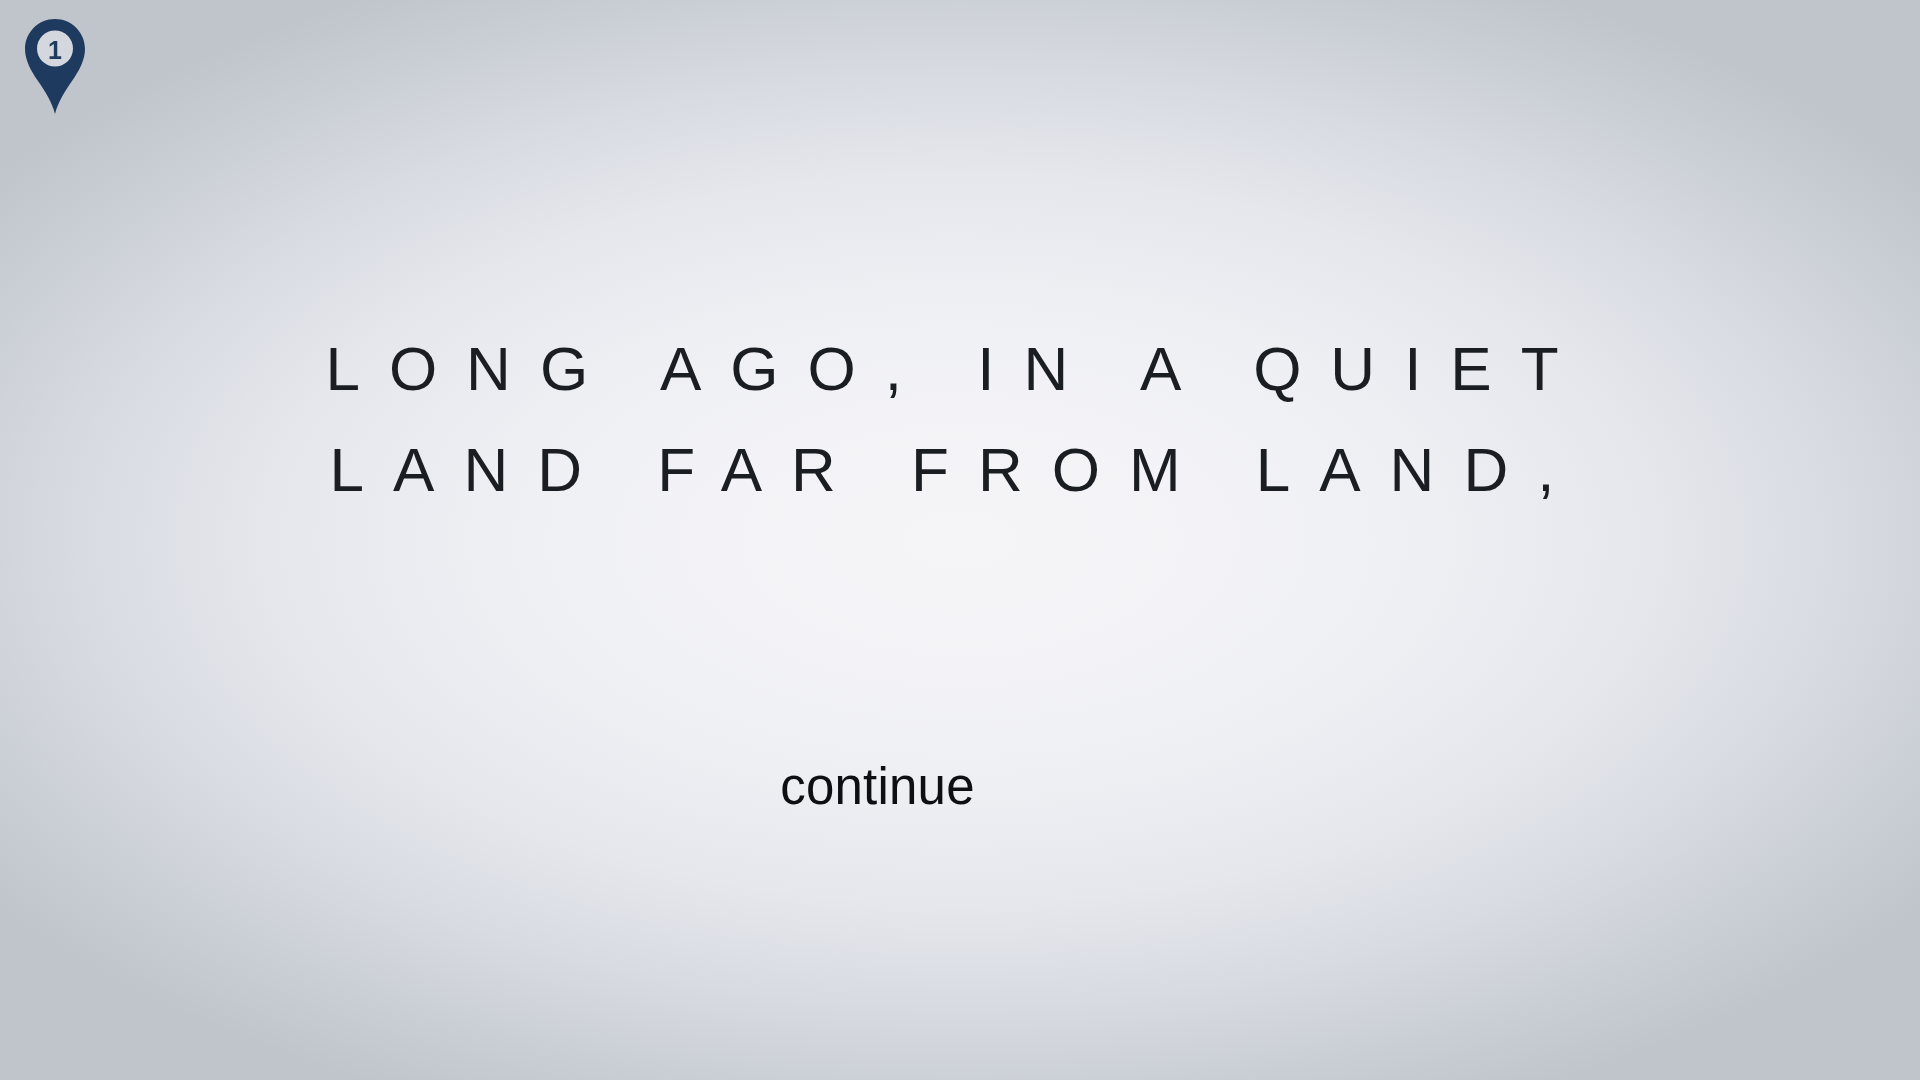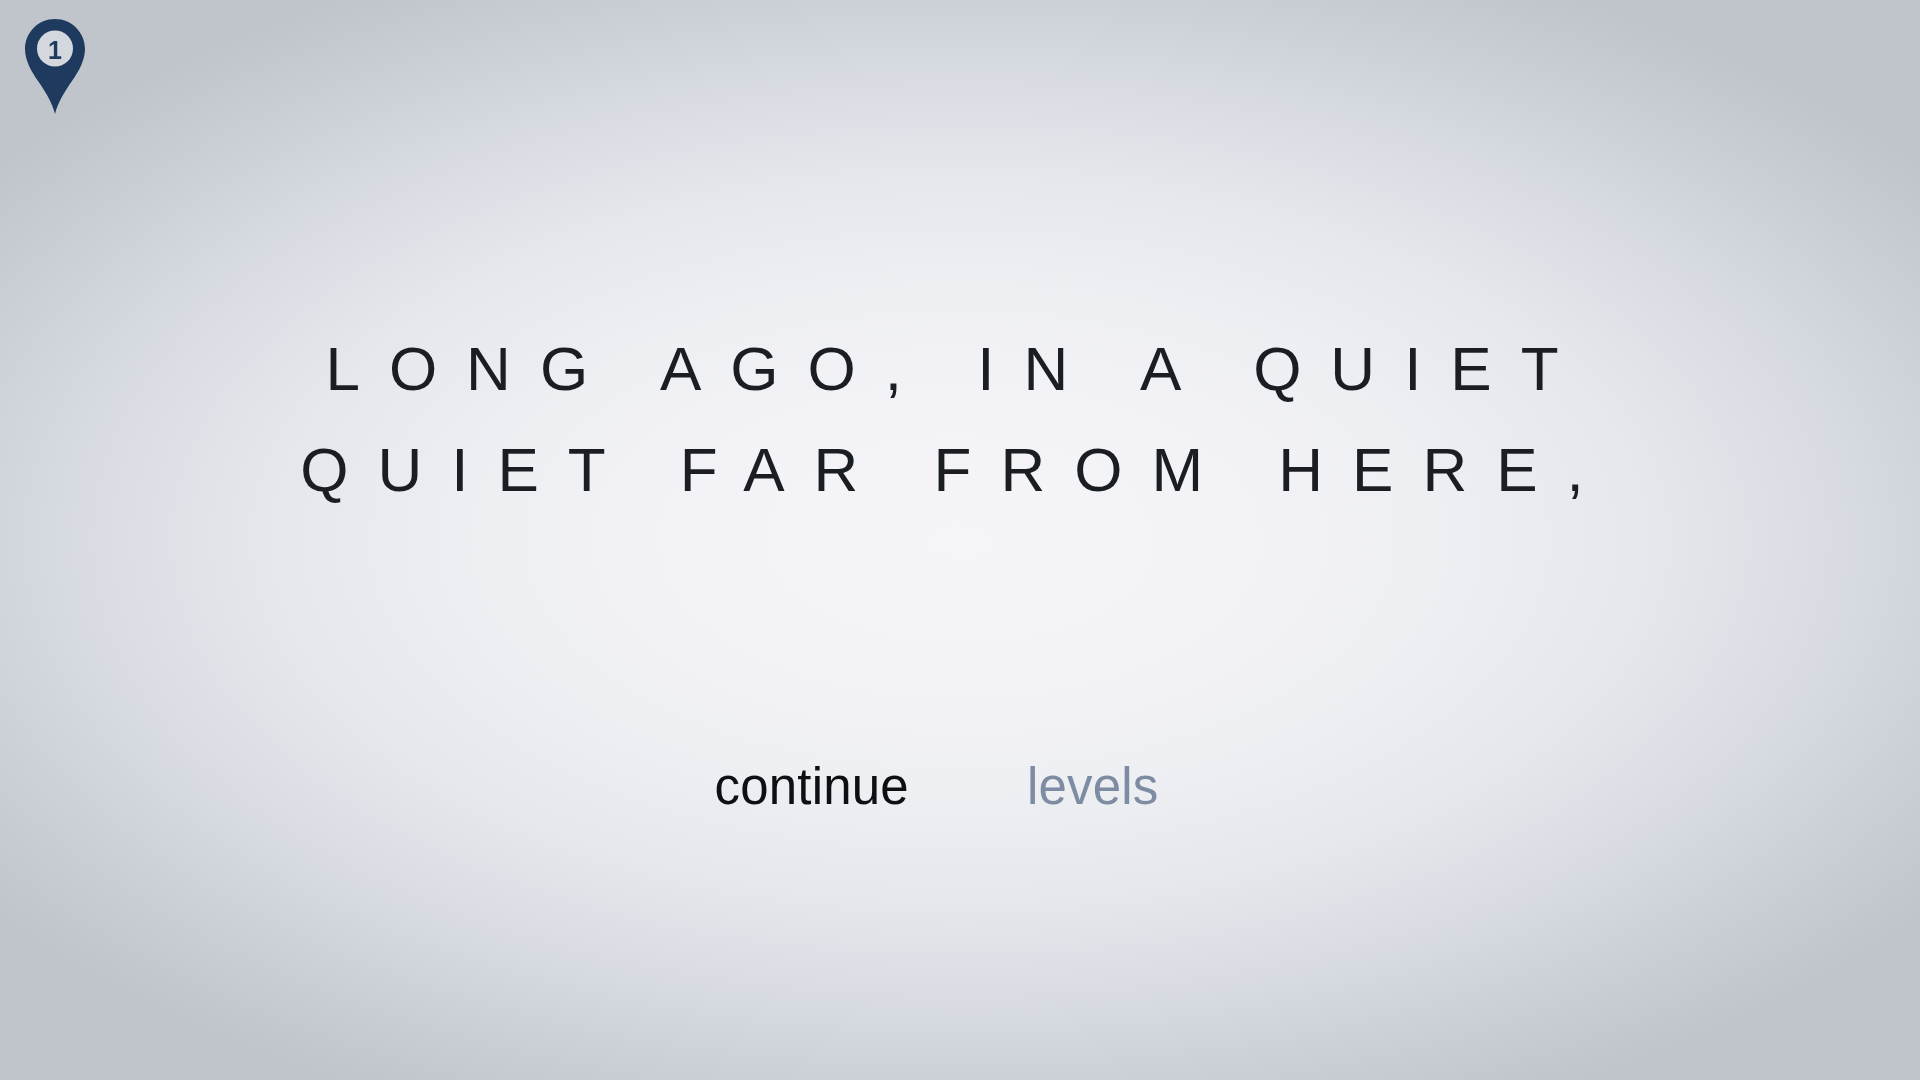--- a/index.html
+++ b/index.html
@@ -119,24 +119,23 @@
   <div id="level-pin">
     <svg viewBox="0 0 62 98" xmlns="http://www.w3.org/2000/svg">
       <path d="M31 1 C14.4 1 1 14.4 1 31 C1 42 7 53 14 63 C21 73 28 84 31 96 C34 84 41 73 48 63 C55 53 61 42 61 31 C61 14.4 47.6 1 31 1 Z" fill="#1e3a5f"></path>
       <circle cx="31" cy="30.5" r="18" fill="#d4d7dd"></circle>
     </svg>
     <div class="pin-number">1</div>
   </div>
 
   <div id="story-text">
     <span class="story-line">LONG AGO, IN A QUIET</span>
-    <span class="story-line">QUIET FAR FROM HERE,</span>
+    <span class="story-line">LAND FAR FROM LAND,</span>
   </div>
 
   <div id="bottom-menu">
     <div class="menu-lead"></div>
     <div class="menu-option primary">continue</div>
     <div class="menu-gap-a"></div>
-    <div class="menu-option secondary">levels</div>
     <div class="menu-gap-b"></div>
   </div>
 
 </div>
 
 </body></html>

